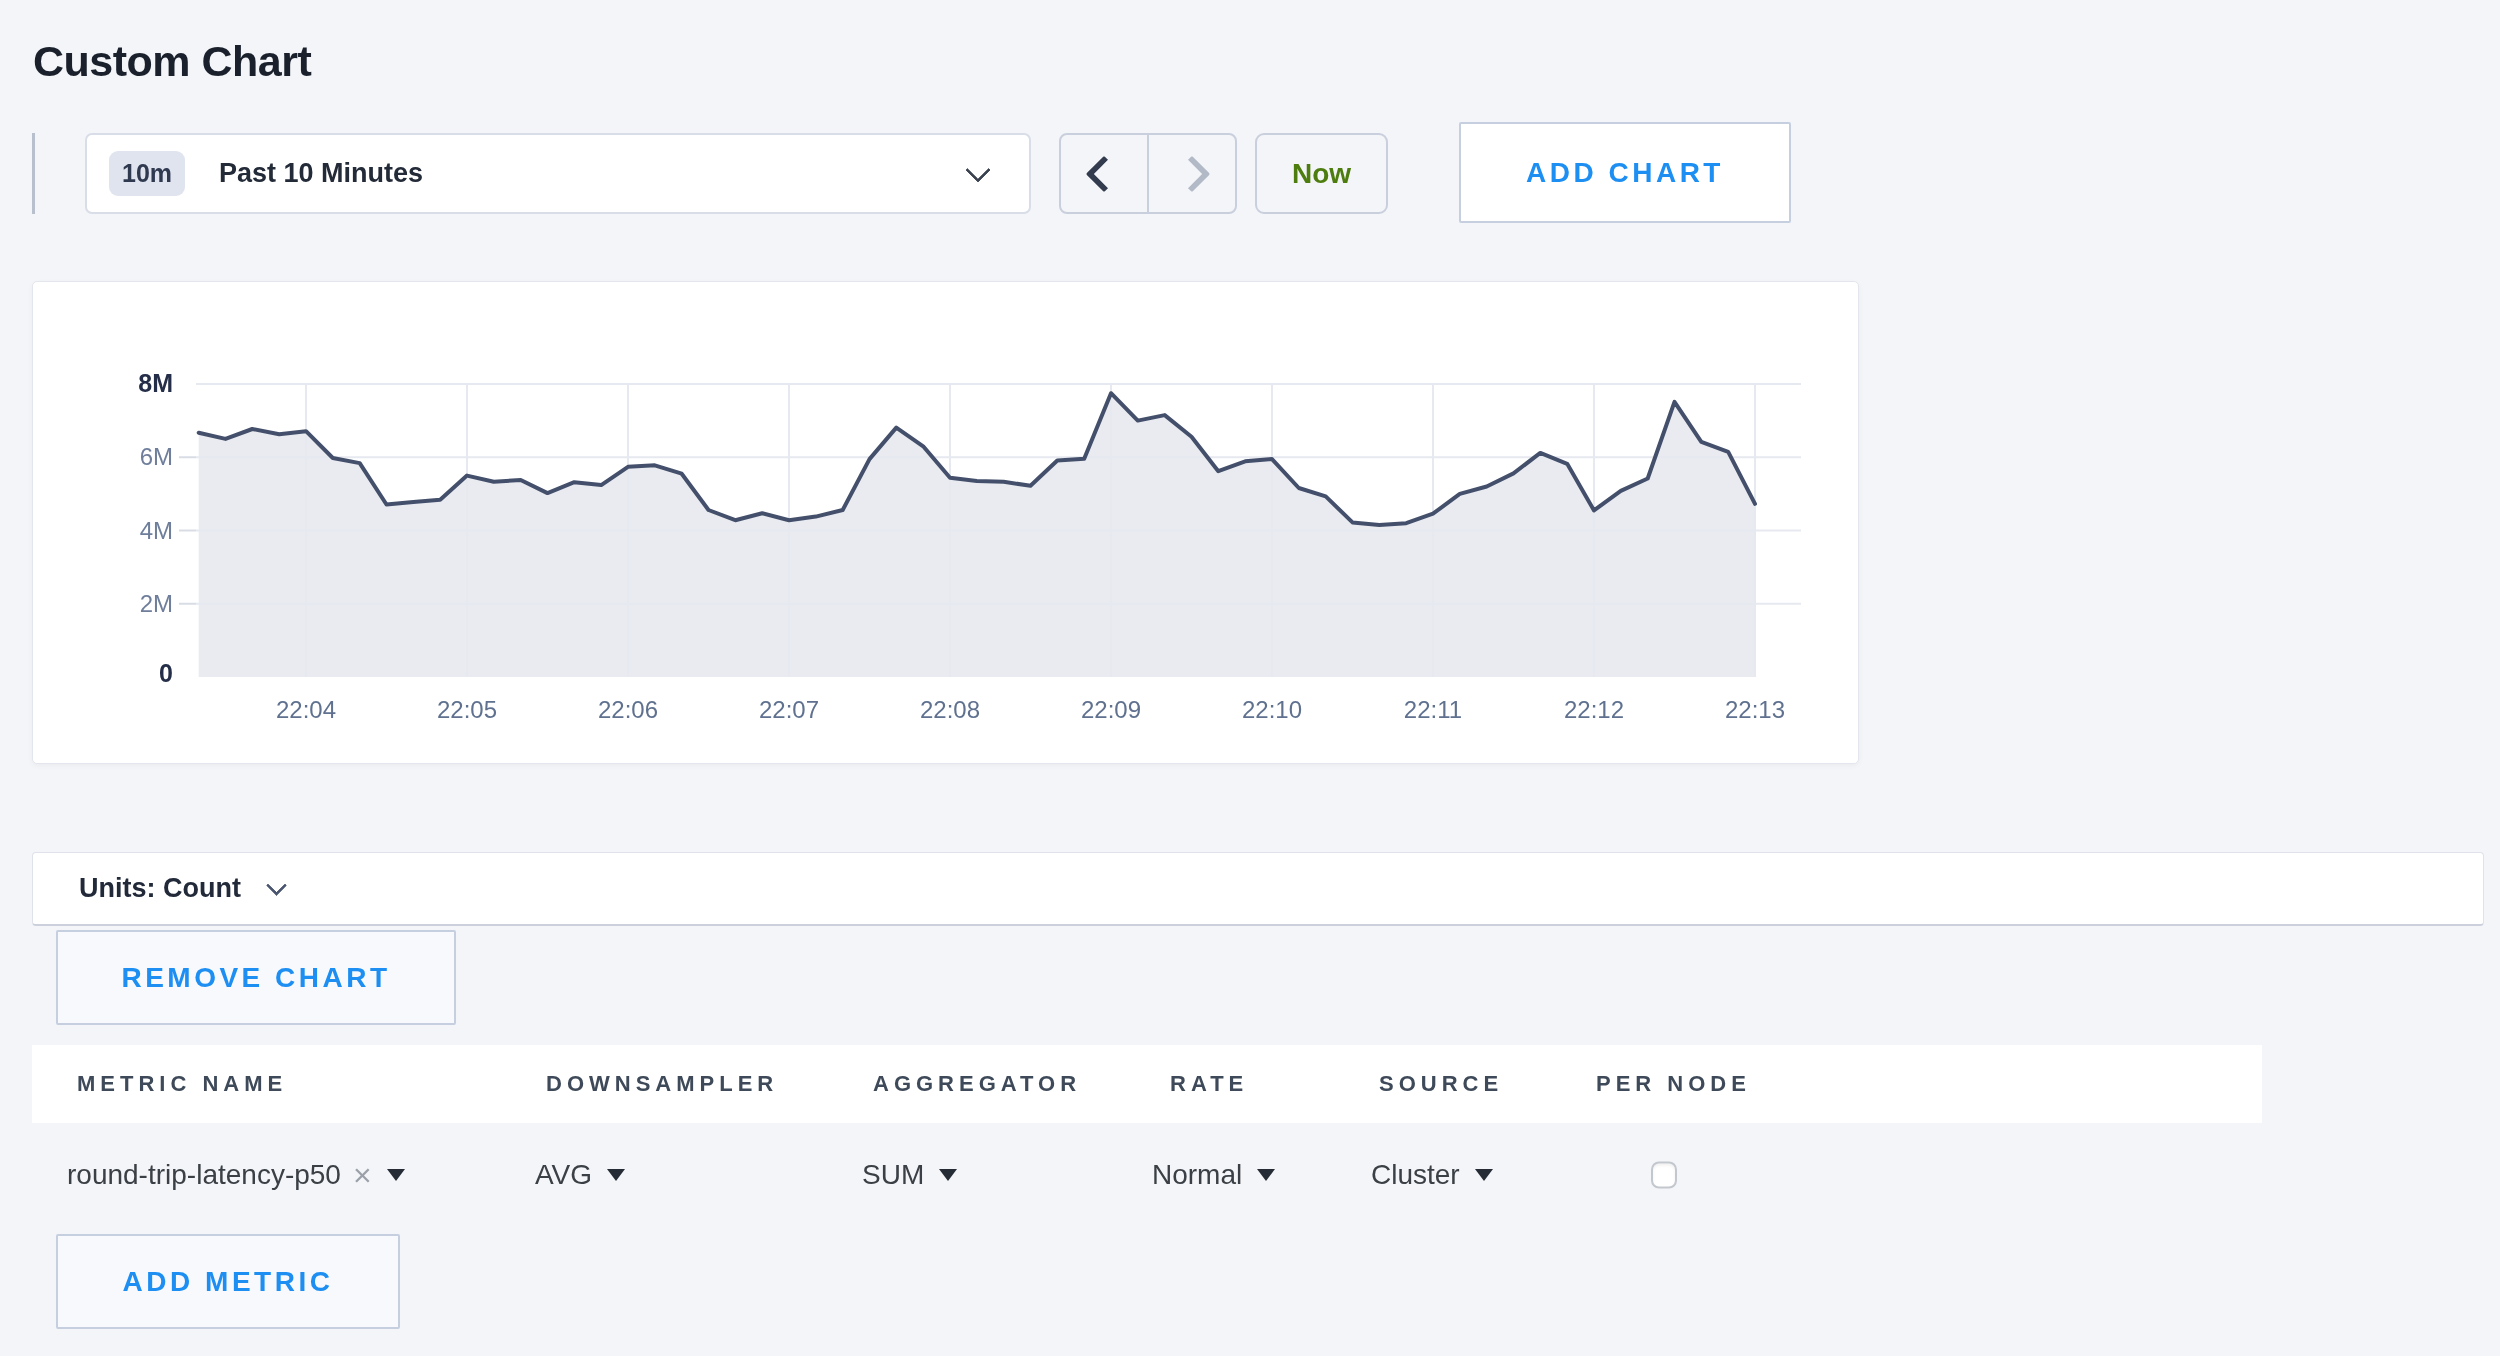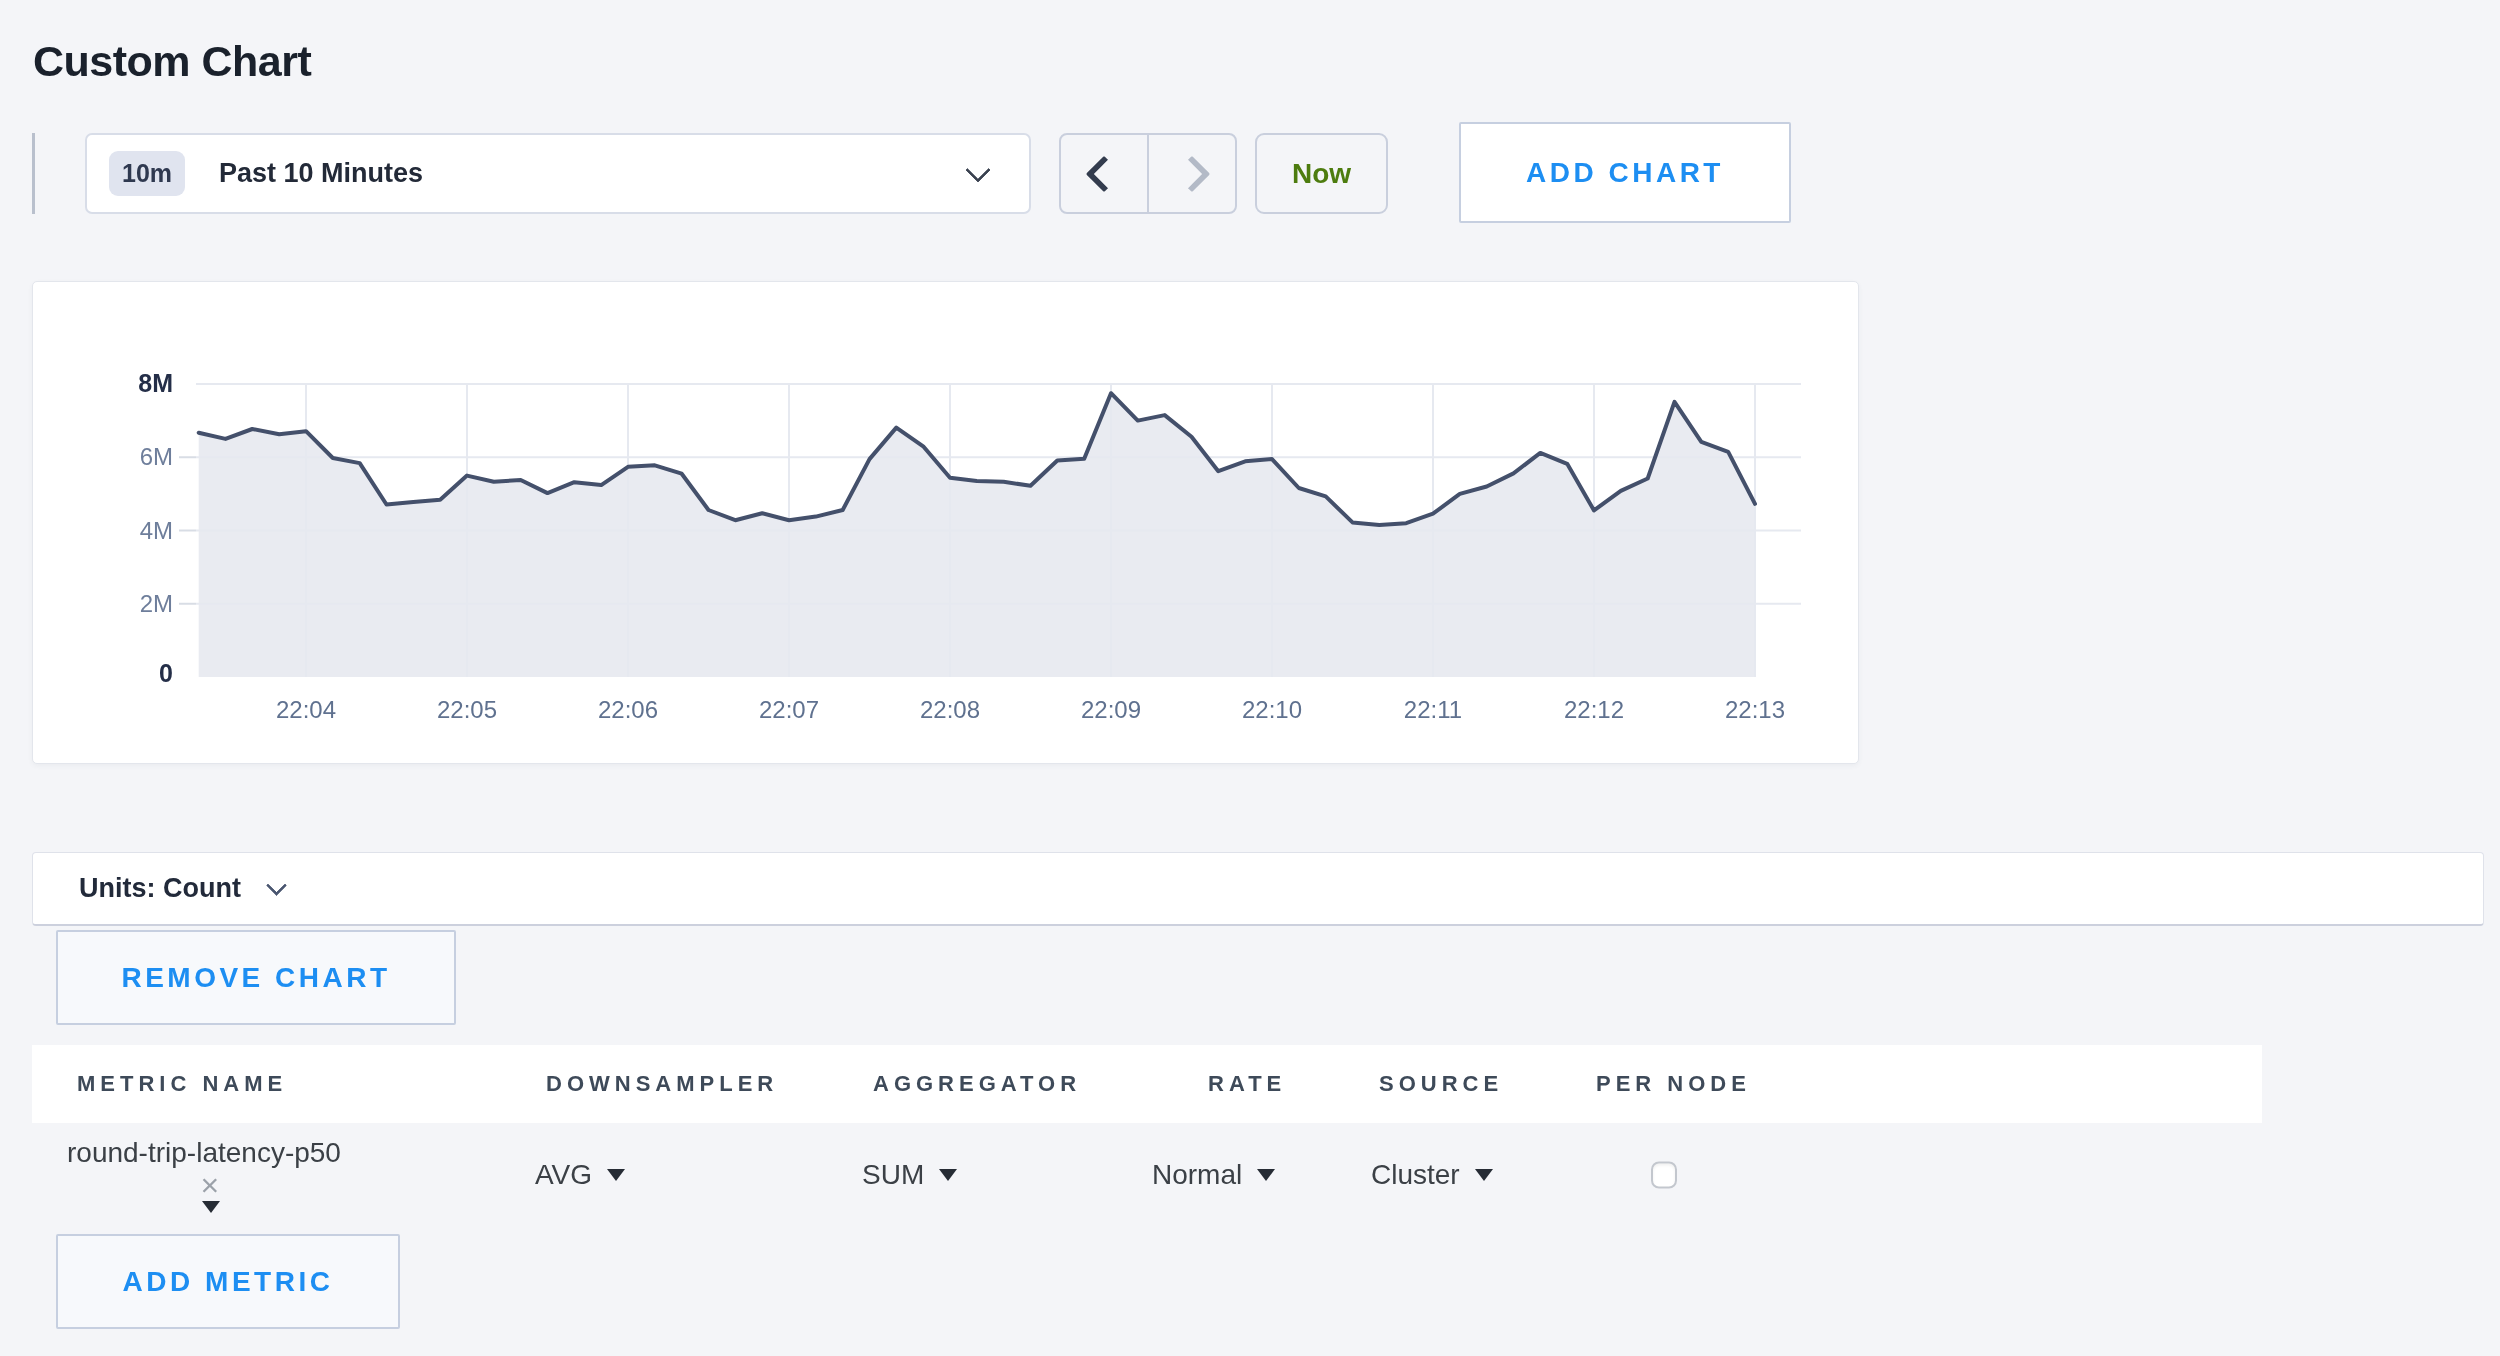--- a/index.html
+++ b/index.html
@@ -94,34 +94,34 @@
 
   
   .table-header{
     left:32px;top:1045px;width:2230px;height:78px;background:#ffffff;
   }
   .th{
     position:absolute;top:50%;transform:translateY(-50%);
     font-size:22px;font-weight:700;letter-spacing:5px;color:#3e4a59;white-space:nowrap;
   }
   .th.c0{left:45px;} .th.c1{left:514px;} .th.c2{left:841px;}
-  .th.c3{left:1176px;} .th.c4{left:1347px;} .th.c5{left:1564px;}
+  .th.c3{left:1138px;} .th.c4{left:1347px;} .th.c5{left:1564px;}
 
   .metric-row{left:32px;top:1123px;width:2436px;height:103px;}
   .cell{
     position:absolute;top:50%;transform:translateY(-50%);
     display:flex;align-items:center;cursor:pointer;white-space:nowrap;
     font-size:28px;color:#3b4046;
   }
   .cell .caret{
     width:0;height:0;margin-left:15px;
     border-left:9px solid transparent;border-right:9px solid transparent;
     border-top:12px solid #262c35;
   }
-  .cell.metric-name{left:35px;flex-direction:column;}
+  .cell.metric-name{left:35px;}
   .cell.metric-name .x-icon{color:#9ba1a9;font-size:32px;margin-left:12px;line-height:1;cursor:pointer;}
   .cell.dd-downsampler{left:503px;}
   .cell.dd-aggregator{left:830px;}
   .cell.dd-rate{left:1120px;}
   .cell.dd-source{left:1339px;}
   .per-node-checkbox{
     position:absolute;left:1619px;top:50%;transform:translateY(-50%);
     width:26px;height:27px;appearance:none;-webkit-appearance:none;margin:0;
     background:#ffffff;border:2px solid #c3c7ce;border-radius:8px;
     box-shadow:inset 0 2px 3px rgba(0,0,0,.06);cursor:pointer;

